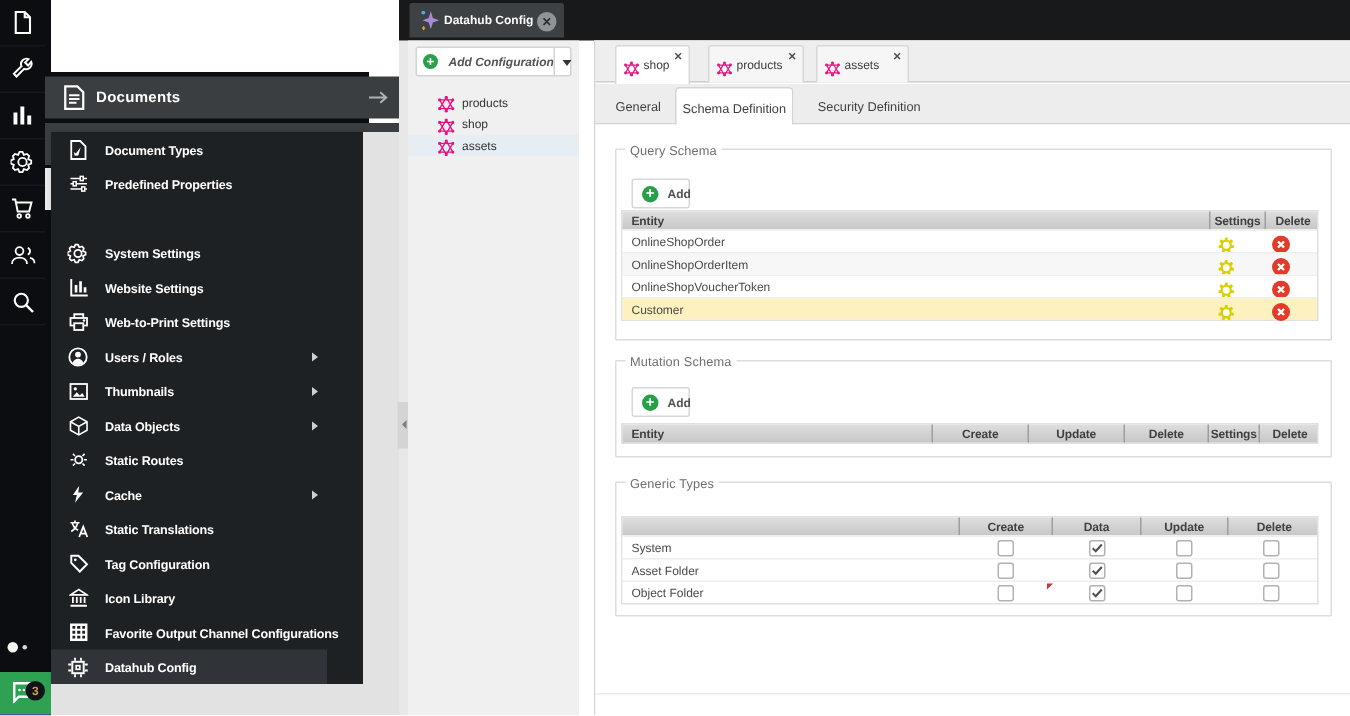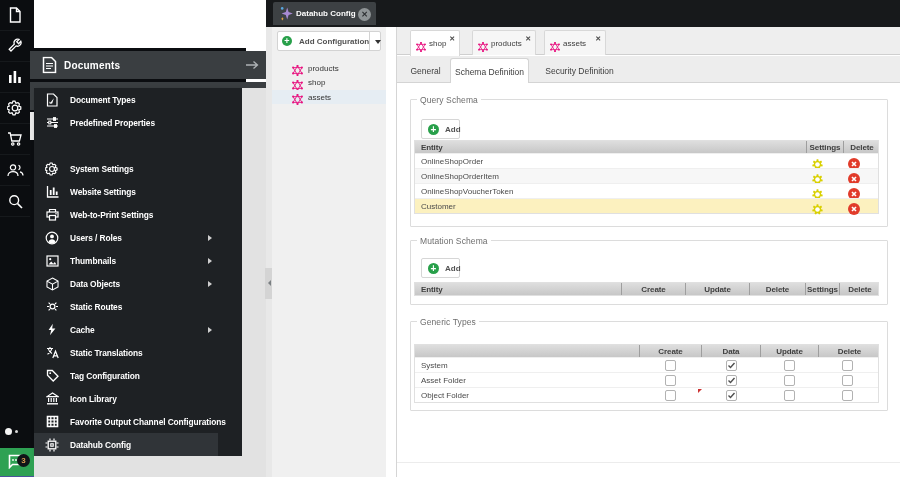--- a/index.html
+++ b/index.html
@@ -47,21 +47,21 @@
 #topbar { left:266px; top:0; width:634px; height:27px; background:#17191b; }
 #wintab { position:absolute; left:7px; top:2px; width:103px; height:23px; background:#3d4144; border-radius:2px 2px 0 0; }
 #wintab .wicon { position:absolute; left:6px; top:3px; }
 #wintab .wlabel { position:absolute; left:23px; top:7px; color:#fdfdfd; font-size:8px; font-weight:600; white-space:nowrap; }
 #wintab .wclose { position:absolute; right:5px; top:5.5px; width:13px; height:13px; border-radius:50%; background:#8f9496; color:#2c2f31; font-size:8px; font-weight:bold; text-align:center; line-height:13px; }
 
 
 #treepanel { left:272px; top:27px; width:114px; height:450px; background:#f0f0f0; }
 #addcfg { position:absolute; left:5px; top:4px; height:20px; width:104px; background:#fff; border:1px solid #d3d3d3; border-radius:2px; }
 #addcfg .plus { position:absolute; left:4px; top:4px; width:10px; height:10px; border-radius:50%; background:#28a04a; color:#fff; font-size:9px; font-weight:bold; line-height:10px; text-align:center; }
-#addcfg .albl { position:absolute; left:21px; top:5px; font-size:8px; font-weight:bold; color:#525252; white-space:nowrap; }
+#addcfg .albl { position:absolute; left:21px; top:5px; font-size:8px; font-weight:bold; color:#525252; white-space:nowrap;font-style:italic; }
 #addcfg .sep { position:absolute; left:91px; top:0; width:1px; height:18px; background:#d3d3d3; }
 #addcfg .caret { position:absolute; left:97px; top:8px; width:0; height:0; border-top:4px solid #333; border-left:3.5px solid transparent; border-right:3.5px solid transparent; }
 .tree-row { position:absolute; left:0; width:114px; height:14.5px; }
 .tree-row.hl { background:#e6edf3; }
 .tree-row .ticon { position:absolute; left:20px; top:1.5px; }
 .tree-row .tlabel { position:absolute; left:36px; top:3px; font-size:8px; color:#333; }
 
 
 #mainpanel { left:396px; top:27px; width:504px; height:450px; background:#fff; border-left:1px solid #d5d5d5; }
 #tabbar { position:absolute; left:0; top:0; width:504px; height:28px; background:#eeeeee; border-bottom:1px solid #cfcfcf; }

